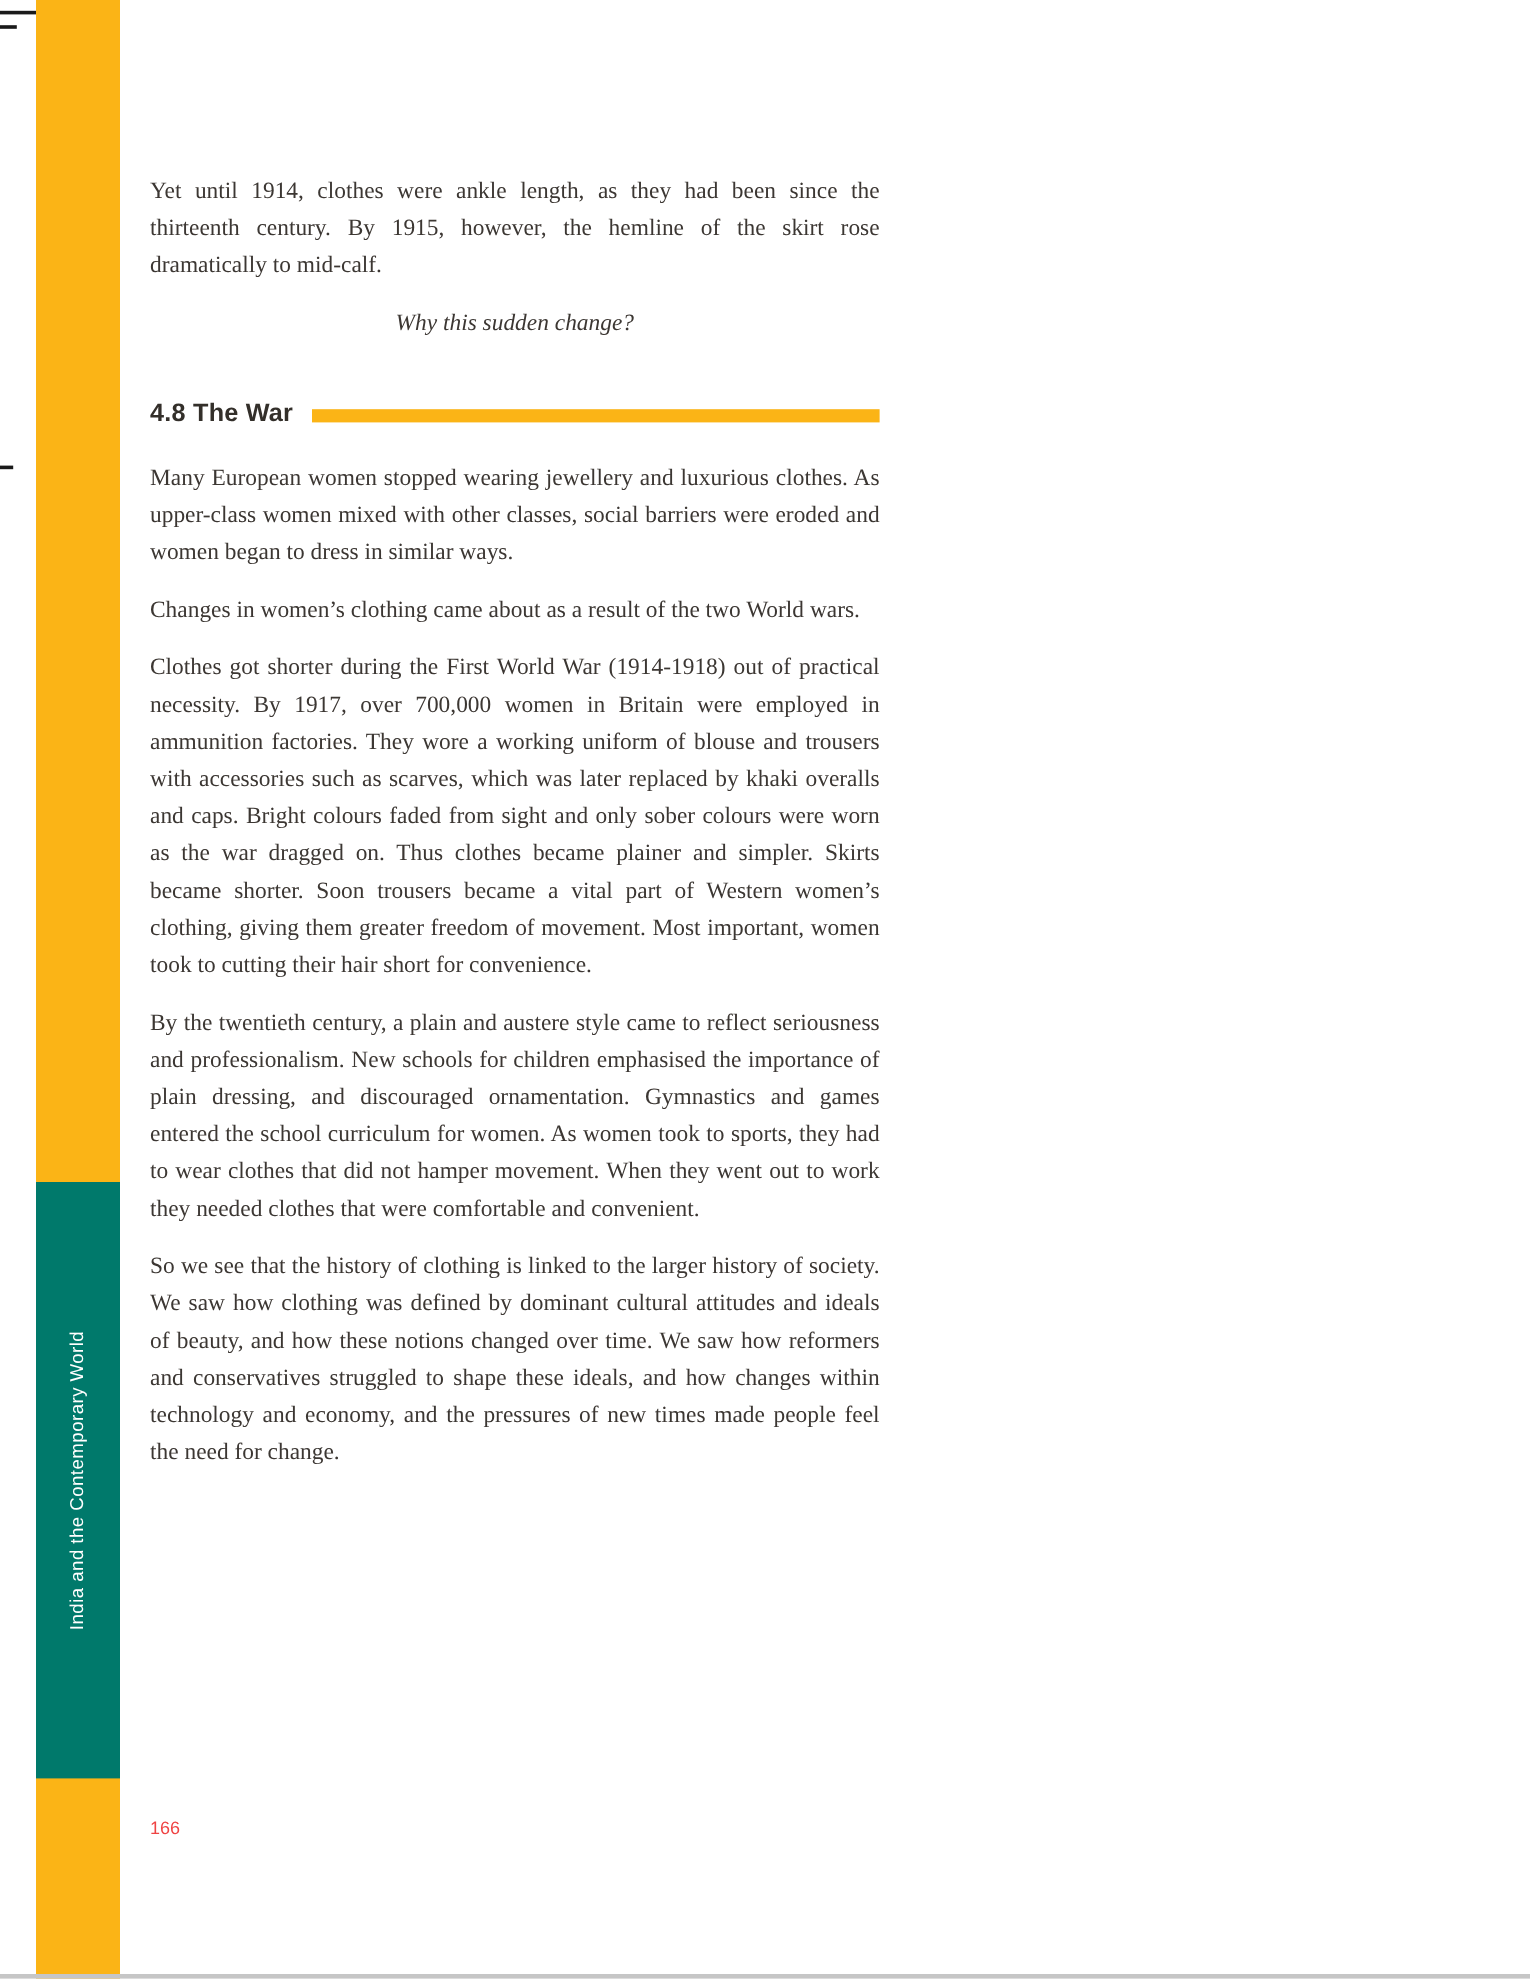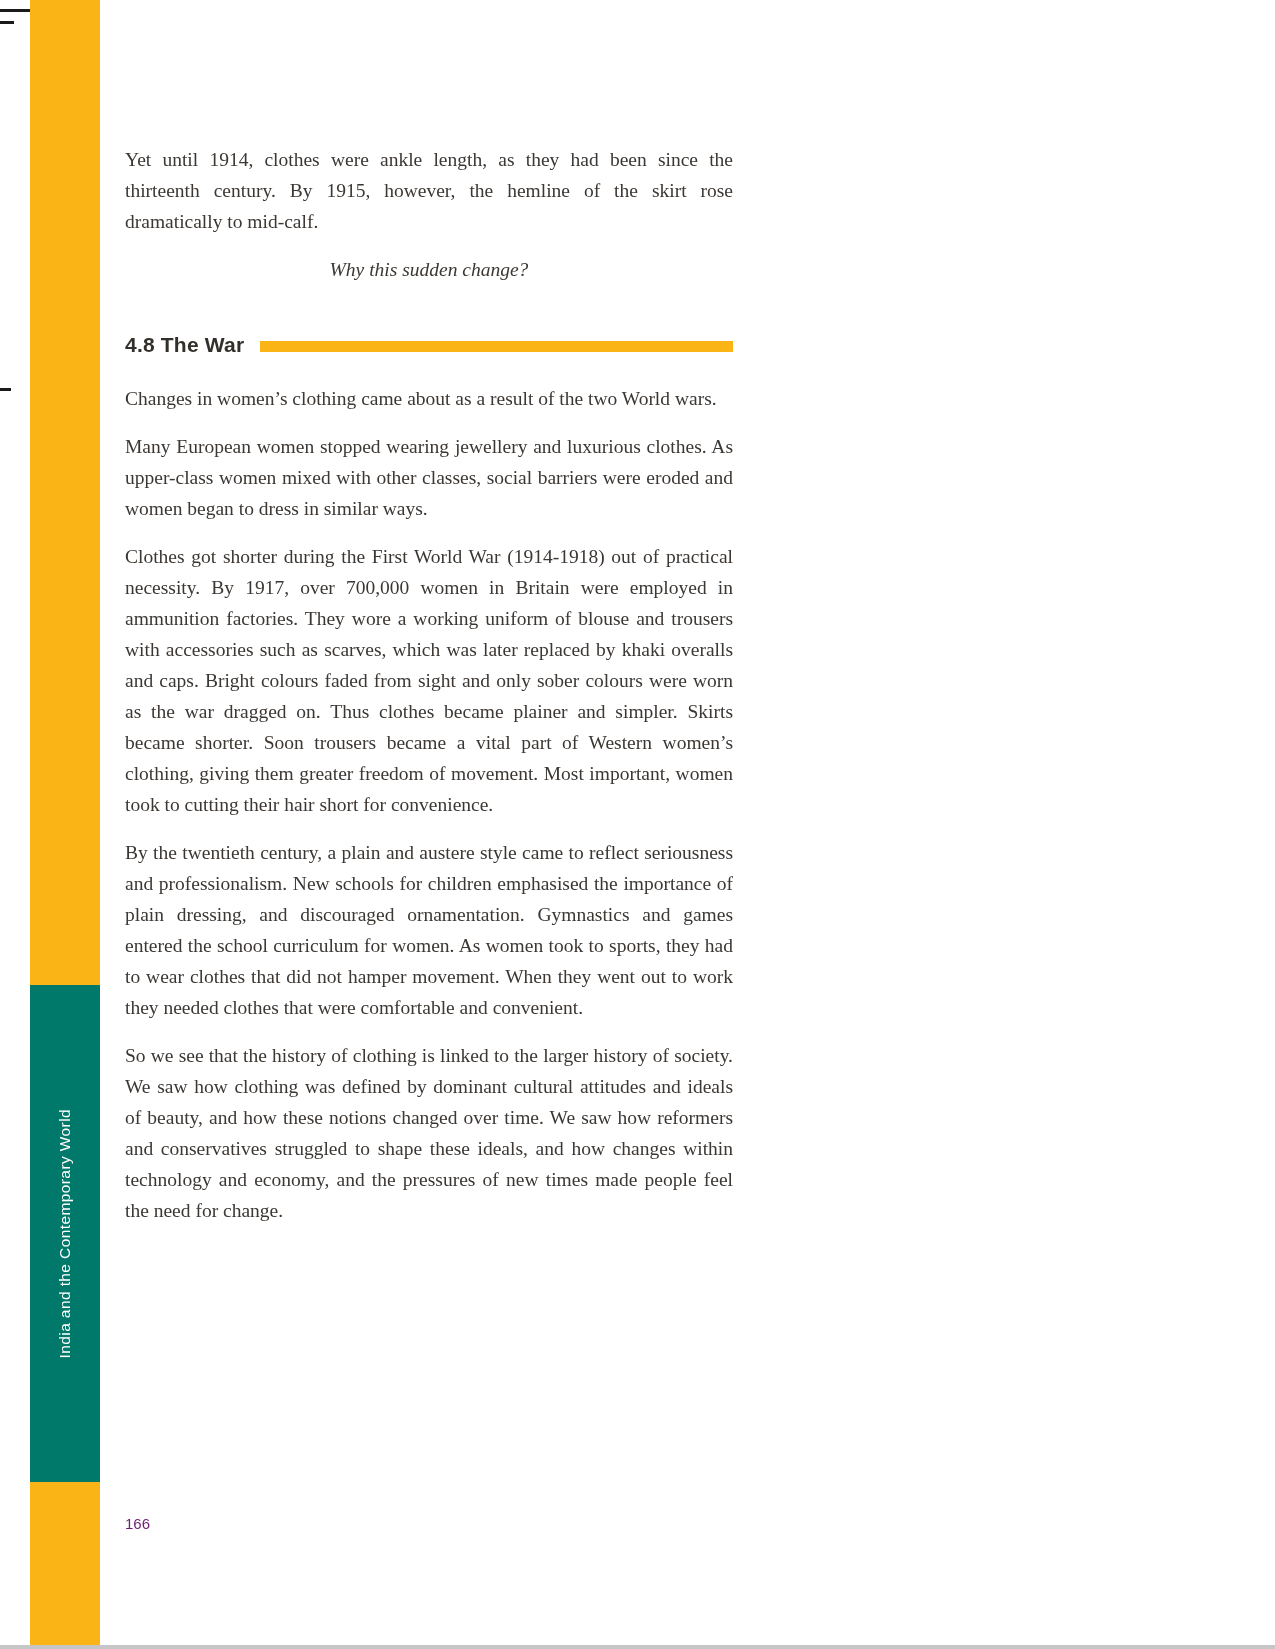--- a/index.html
+++ b/index.html
@@ -95,21 +95,21 @@
     margin-left: 16px;
     margin-top: 2px;
   }
 
   .page-number {
     position: absolute;
     left: 125px;
     top: 1515px;
     font-family: "Liberation Sans", sans-serif;
     font-size: 15px;
-    color: #701a75;
+    color: #ef4444;
   }
 </style>
 </head>
 <body>
 
 <div class="stripe-yellow"></div>
 
 <div class="stripe-teal">
   <span class="sidebar-vertical-text">India and the Contemporary World</span>
 </div>
@@ -122,21 +122,21 @@
 <div class="content">
 
   <p>Yet until 1914, clothes were ankle length, as they had been since the thirteenth century. By 1915, however, the hemline of the skirt rose dramatically to mid-calf.</p>
   <p class="no-justify">Why this sudden change?</p>
 
   <div class="section-heading-row">
     <h2 class="section-heading">4.8 The War</h2>
     <div class="heading-bar"></div>
   </div>
 
+  <p>Many European women stopped wearing jewellery and luxurious clothes. As upper-class women mixed with other classes, social barriers were eroded and women began to dress in similar ways.</p>
   <p>Changes in women’s clothing came about as a result of the two World wars.</p>
-  <p>Many European women stopped wearing jewellery and luxurious clothes. As upper-class women mixed with other classes, social barriers were eroded and women began to dress in similar ways.</p>
   <p>Clothes got shorter during the First World War (1914-1918) out of practical necessity. By 1917, over 700,000 women in Britain were employed in ammunition factories. They wore a working uniform of blouse and trousers with accessories such as scarves, which was later replaced by khaki overalls and caps. Bright colours faded from sight and only sober colours were worn as the war dragged on.  Thus clothes became plainer and simpler. Skirts became shorter. Soon trousers became a vital part of Western women’s clothing, giving them greater freedom of movement. Most important, women took to cutting their hair short for convenience.</p>
   <p>By the twentieth century, a plain and austere style came to reflect seriousness and professionalism. New schools for children emphasised the importance of plain dressing, and discouraged ornamentation. Gymnastics and games entered the school curriculum for women. As women took to sports, they had to wear clothes that did not hamper movement. When they went out to work they needed clothes that were comfortable and convenient.</p>
   <p>So we see that the history of clothing is linked to the larger history of society. We saw how clothing was defined by dominant cultural attitudes and ideals of beauty, and how these notions changed over time. We saw how reformers and conservatives struggled to shape these ideals, and how changes within technology and economy, and the pressures of new times made people feel the need for change.</p>
 
 </div>
 
 <div class="page-number">166</div>
 
 </body></html>

